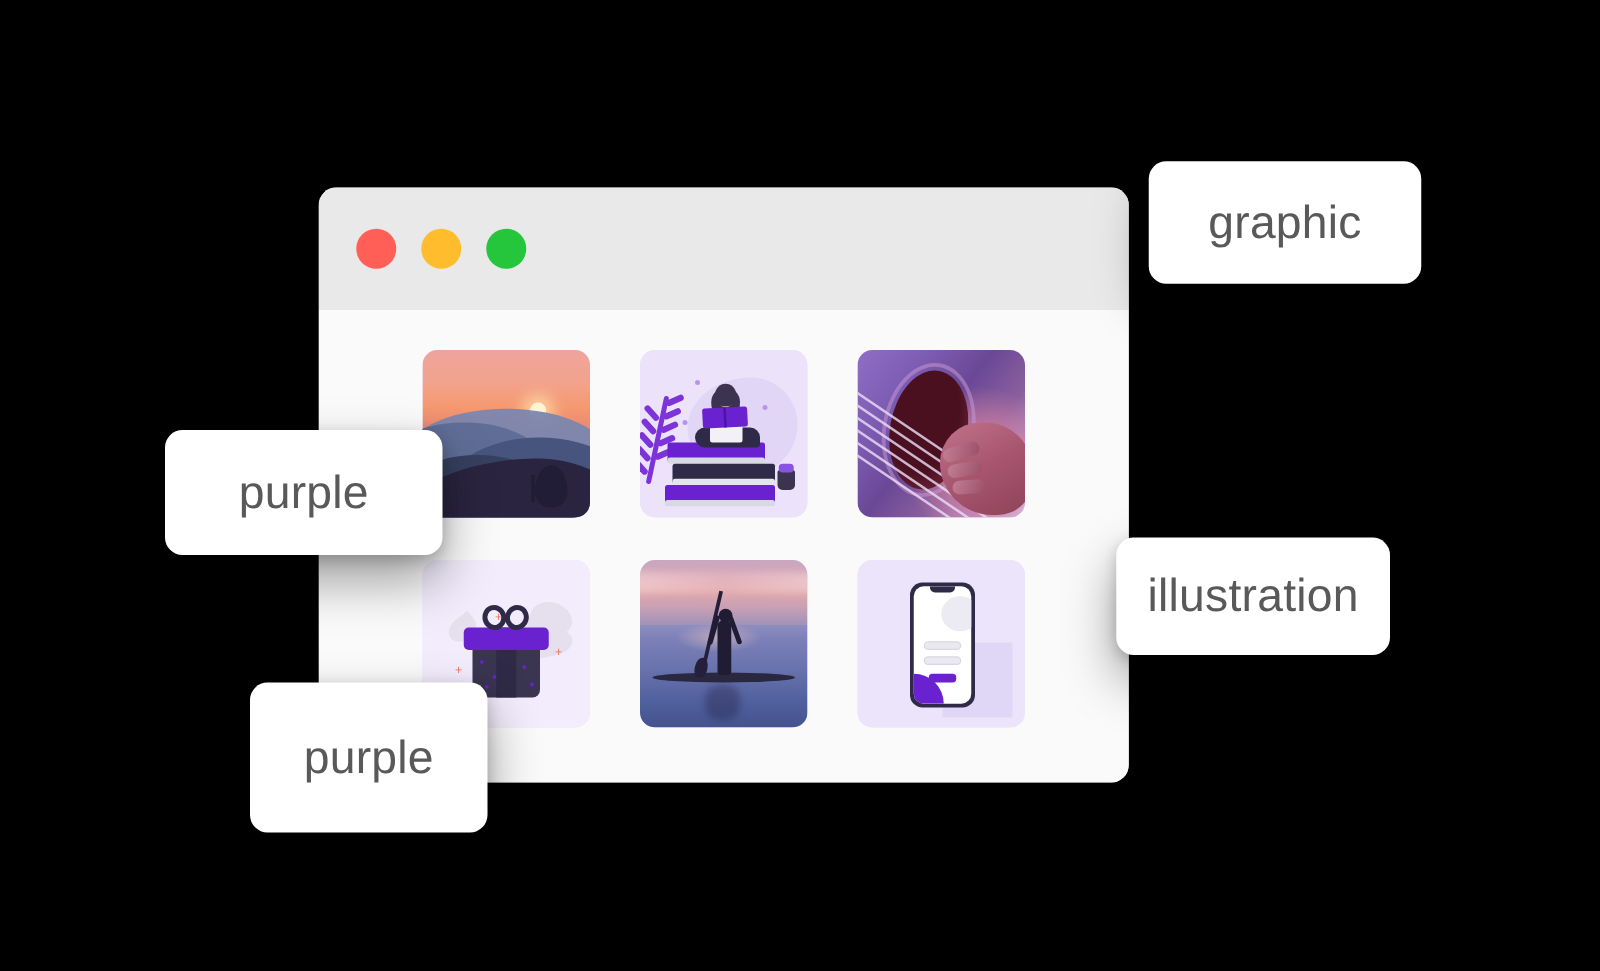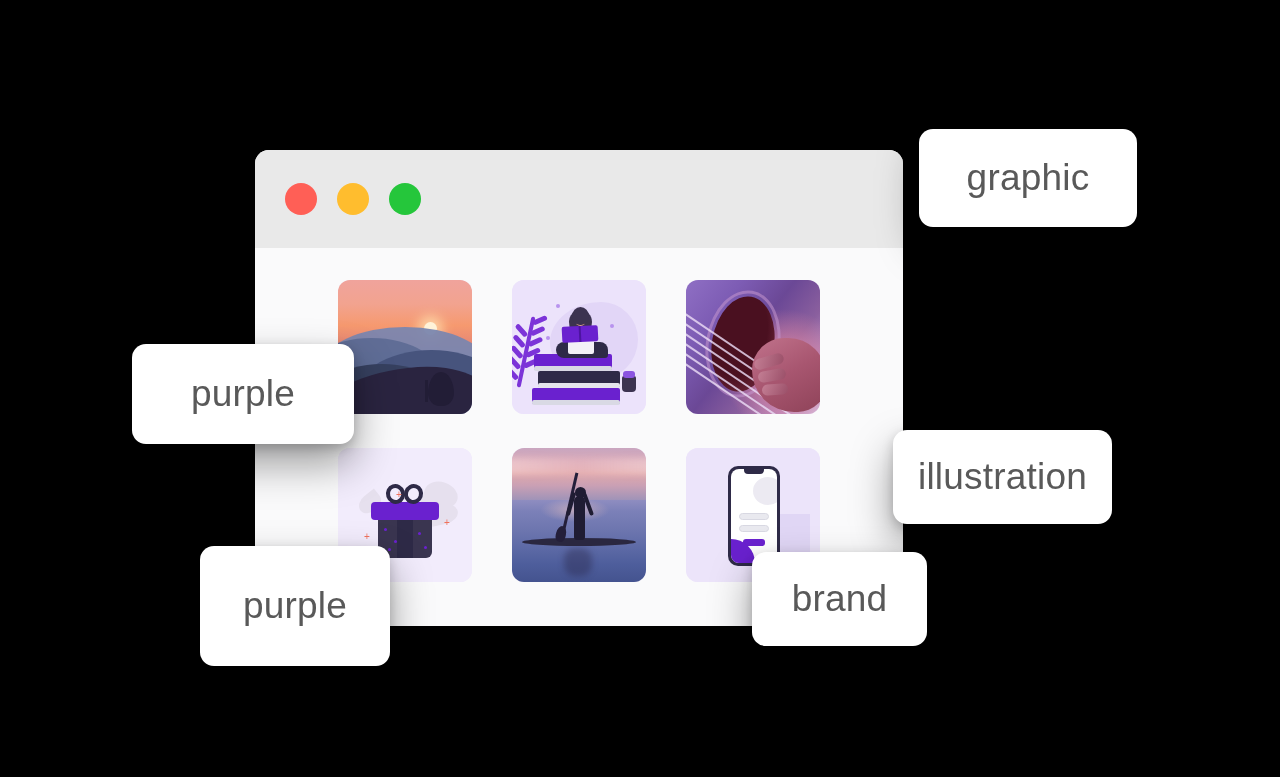--- a/index.html
+++ b/index.html
@@ -575,17 +575,14 @@
   </div>
   <div class="tag tag-purple">
     <span>purple</span>
   </div>
   <div class="tag tag-graphic">
     <span>graphic</span>
   </div>
   <div class="tag tag-illustration">
     <span>illustration</span>
   </div>
-  <div class="tag tag-brand">
-    <span>brand</span>
-  </div>
 
 </div>
 
 </body></html>

